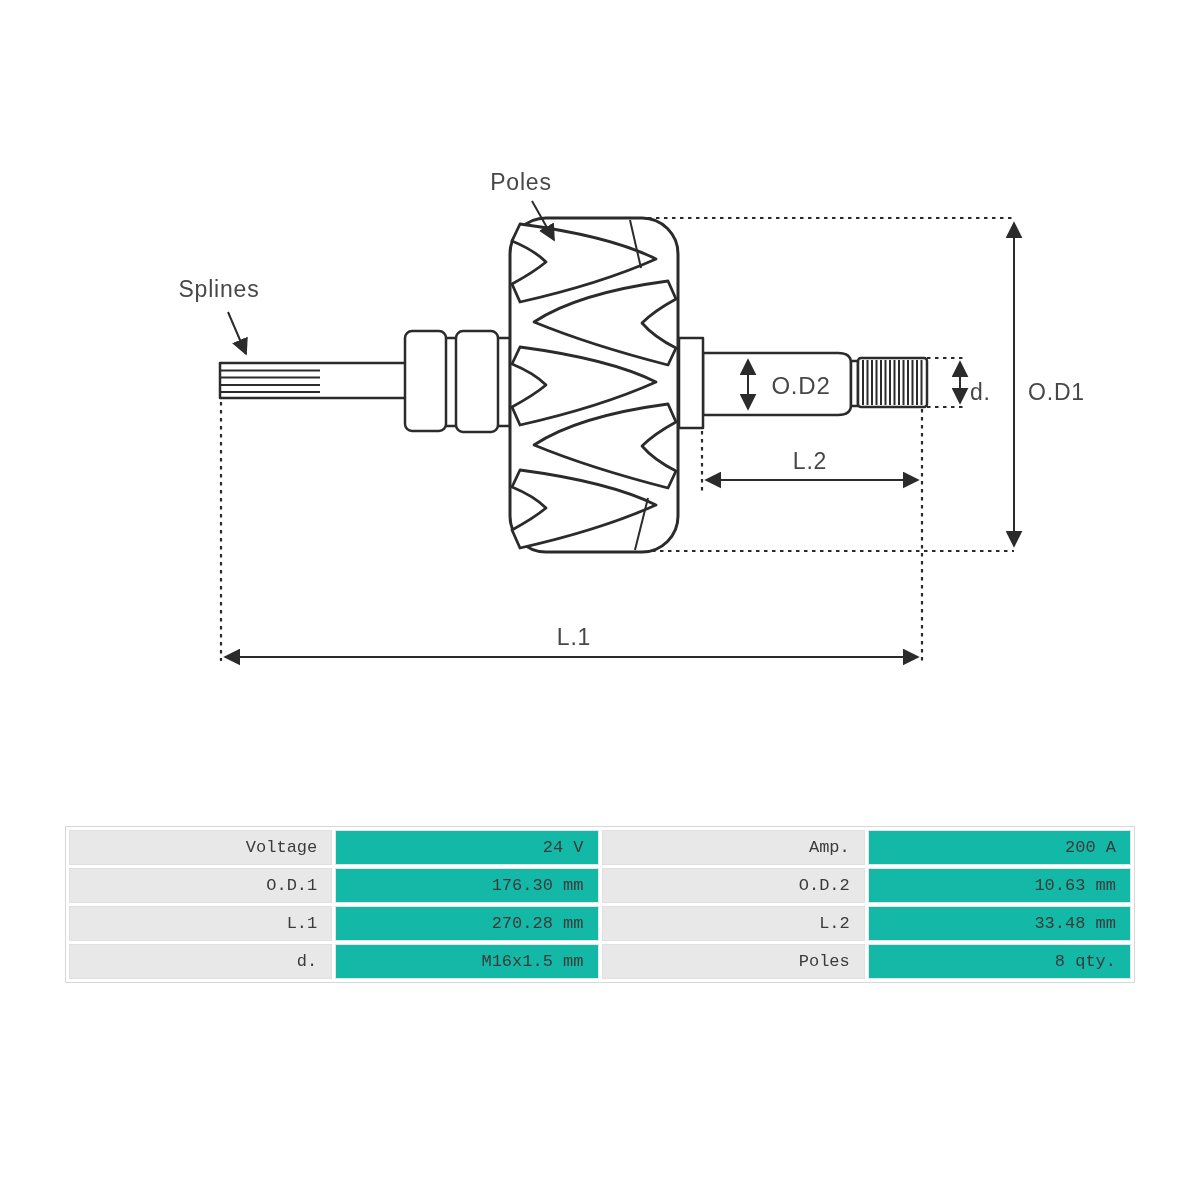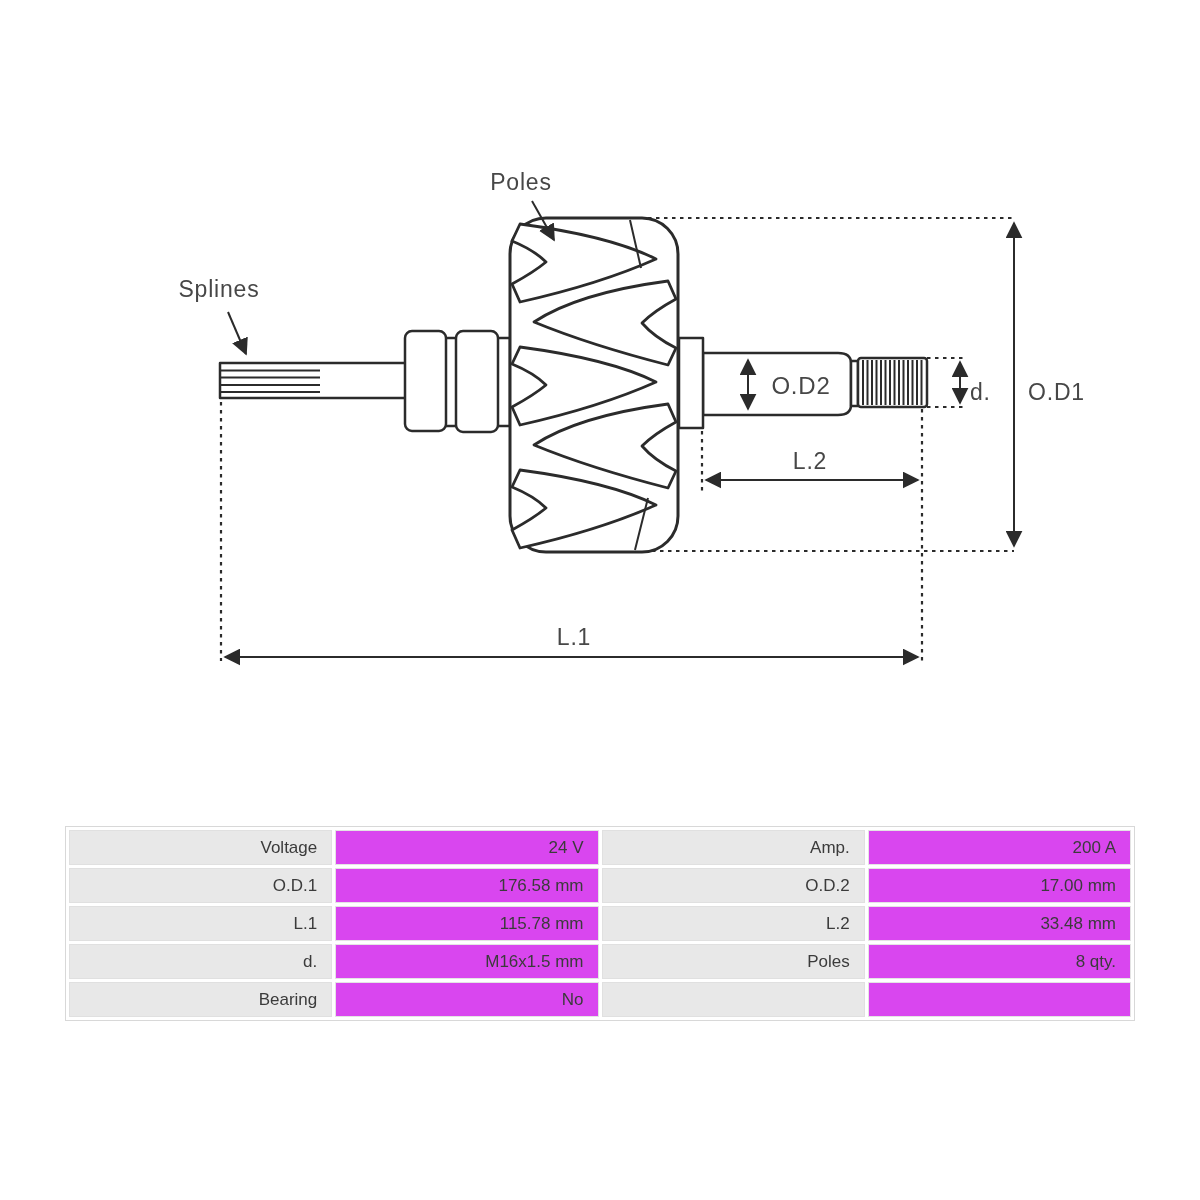--- a/index.html
+++ b/index.html
@@ -11,22 +11,22 @@
   .part{fill:#ffffff;stroke:#2b2b2b;stroke-width:2.5;stroke-linejoin:round;}
   .part-bold{fill:#ffffff;stroke:#2b2b2b;stroke-width:3;stroke-linejoin:round;}
   .claw{fill:#ffffff;stroke:#2b2b2b;stroke-width:2.8;stroke-linejoin:round;}
   .thin{stroke:#2b2b2b;stroke-width:2;fill:none;}
   .dim{stroke:#2b2b2b;stroke-width:2;fill:none;}
   .dash{stroke:#2b2b2b;stroke-width:2.2;fill:none;stroke-dasharray:3.5 4.5;}
   .lbl-txt{fill:#474747;font-family:"Liberation Sans",sans-serif;font-size:23px;letter-spacing:0.8px;}
   .lbl-txt.big{font-size:24px;}
 
   
-  table.spec{position:absolute;left:65px;top:826px;width:1070px;border-collapse:separate;border-spacing:3px;table-layout:fixed;background:#ffffff;border:1px solid #d8d8d8;}
-  table.spec td{height:33px;font-size:17px;color:#3b3b3b;padding:0 14px;text-align:right;background:#d946ef;border:1px solid #e4e4e4;white-space:nowrap;overflow:hidden;}
+  table.spec{position:absolute;left:65px;top:826px;width:1070px;border-collapse:separate;border-spacing:3px;table-layout:fixed;background:#ffffff;border:1px solid #d8d8d8;font-family:Liberation Mono, monospace;}
+  table.spec td{height:33px;font-size:17px;color:#3b3b3b;padding:0 14px;text-align:right;background:#14b8a6;border:1px solid #e4e4e4;white-space:nowrap;overflow:hidden;}
   table.spec td.lbl{background:#e8e8e8;border:1px solid #e0e0e0;}
 </style>
 </head>
 <body>
 
 <div class="stage">
 
   <svg class="rotor" width="1200" height="790" viewBox="0 0 1200 790">
     <defs>
       <marker id="arr" viewBox="0 0 10 10" refX="9" refY="5" markerWidth="8.5" markerHeight="8.5" orient="auto-start-reverse">
@@ -118,38 +118,32 @@
   <table class="spec">
     <tbody>
       <tr>
         <td class="lbl">Voltage</td>
         <td>24 V</td>
         <td class="lbl">Amp.</td>
         <td>200 A</td>
       </tr>
       <tr>
         <td class="lbl">O.D.1</td>
-        <td>176.58 mm</td>
+        <td>176.30 mm</td>
         <td class="lbl">O.D.2</td>
-        <td>17.00 mm</td>
+        <td>10.63 mm</td>
       </tr>
       <tr>
         <td class="lbl">L.1</td>
-        <td>115.78 mm</td>
+        <td>270.28 mm</td>
         <td class="lbl">L.2</td>
         <td>33.48 mm</td>
       </tr>
       <tr>
         <td class="lbl">d.</td>
         <td>M16x1.5 mm</td>
         <td class="lbl">Poles</td>
         <td>8 qty.</td>
       </tr>
-      <tr>
-        <td class="lbl">Bearing</td>
-        <td>No</td>
-        <td class="lbl"></td>
-        <td></td>
-      </tr>
     </tbody>
   </table>
 
 </div>
 
 </body></html>

